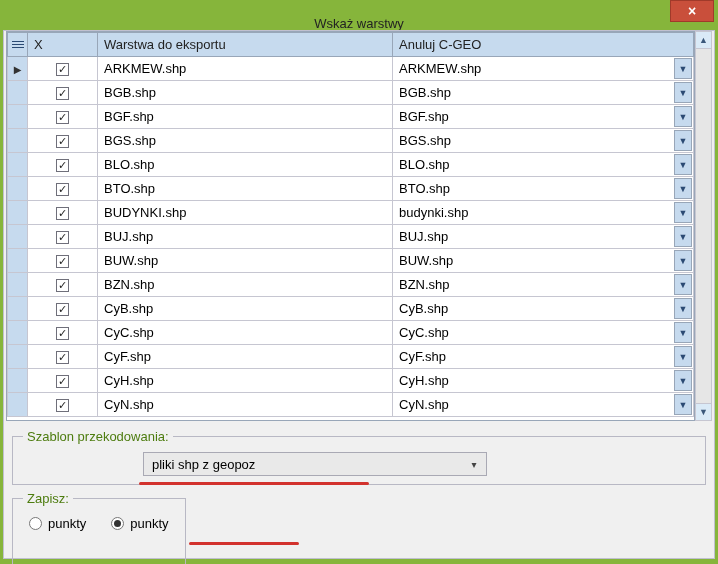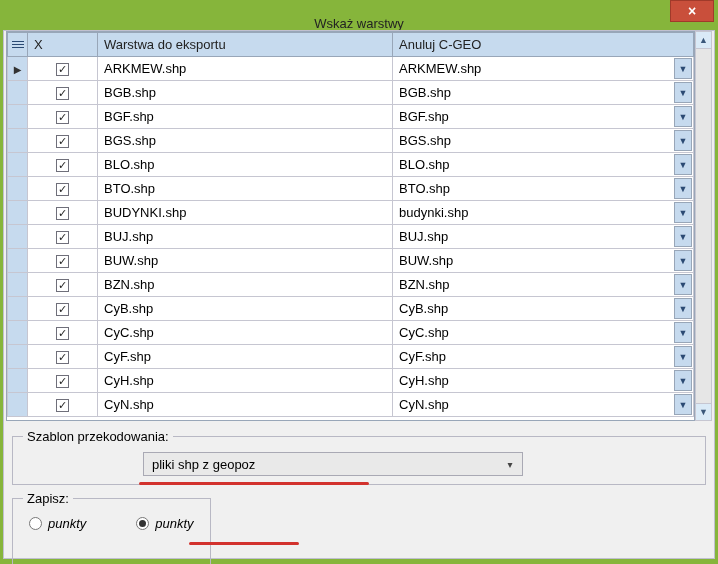--- a/index.html
+++ b/index.html
@@ -29,29 +29,29 @@
   tbody td.chkcell { text-align:center; }
   tbody td.cgeocell { position:relative; padding-right:22px; }
   .dd-arrow { position:absolute; right:1px; top:1px; bottom:1px; width:18px; background:#c6daee; border:1px solid #98a6b8; display:flex; align-items:center; justify-content:center; font-size:9px; color:#2b4a73; }
 
   .row-caret { font-size:10px; color:#333; }
 
   
   .bottom { position:absolute; left:8px; right:8px; top:398px; bottom:8px; }
 
   fieldset { border:1px solid #b8b8c4; margin:0 0 6px 0; padding:8px 10px; }
-  legend { font-size:13px; padding:0 4px; color:#000000; }
+  legend { font-size:13px; padding:0 4px; color:#4d7c0f; }
 
   .template-row { display:flex; align-items:center; justify-content:flex-start; padding-left:120px; position:relative; }
-  .combo { width:380px; height:24px; background:#e9e9e9; border:1px solid #a9a9b4; display:flex; align-items:center; justify-content:space-between; padding:0 4px 0 8px; position:relative; }
+  .combo { width:344px; height:24px; background:#e9e9e9; border:1px solid #a9a9b4; display:flex; align-items:center; justify-content:space-between; padding:0 4px 0 8px; position:relative; }
   .combo .combo-arrow { width:16px; text-align:center; font-size:10px; color:#444; }
 
   .bottom-row { display:flex; align-items:flex-start; gap:8px;flex-direction:column; }
   fieldset.zapisz { flex:0 0 340px; }
-  .radios { display:flex; gap:50px; padding:2px 6px;font-style:italic; }
+  .radios { display:flex; gap:25px; padding:2px 6px; }
   .radio { display:flex; align-items:center; gap:6px; }
   .radio .dot { width:13px; height:13px; border:1px solid #777; border-radius:50%; display:flex; align-items:center; justify-content:center; background:#fff; }
   .radio .dot.sel::after { content:""; width:7px; height:7px; background:#333; border-radius:50%; }
 
   .buttons { flex:1; display:flex; justify-content:flex-end; align-items:center; gap:10px; padding-top:16px; }
   .btn { min-width:84px; height:30px; border:1px solid #8a8a96; background:#efefef; display:flex; align-items:center; justify-content:center; gap:6px; font-size:13px; padding:0 12px; }
   .btn.ok { outline:1px solid #3a5fb0; box-shadow:0 0 0 1px #3a5fb0 inset; }
   .btn .ico-ok { color:#1a8a1a; font-weight:bold; }
   .btn .ico-cancel { color:#c6201f; font-weight:bold; }
 

